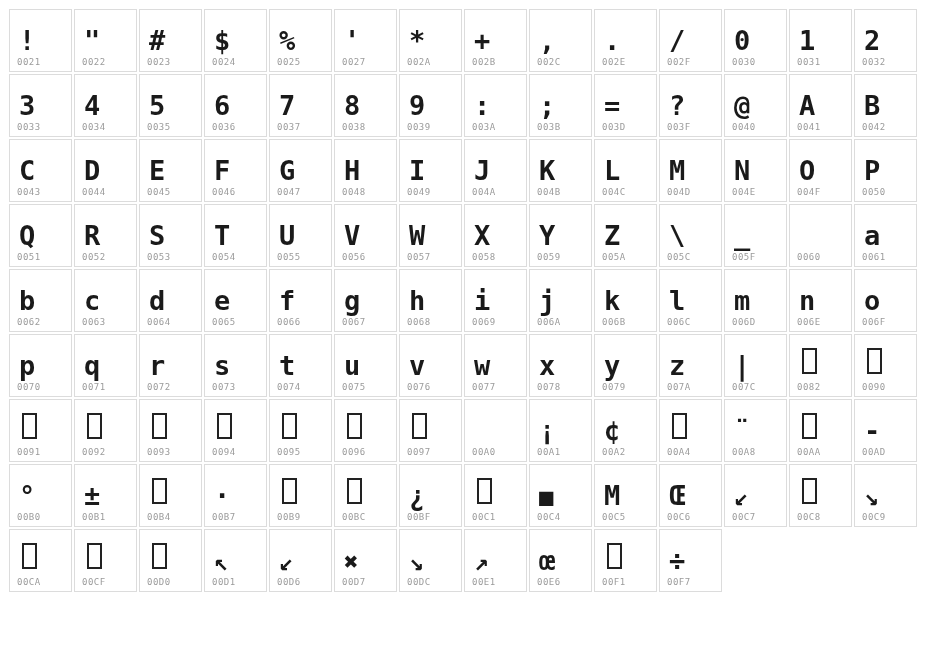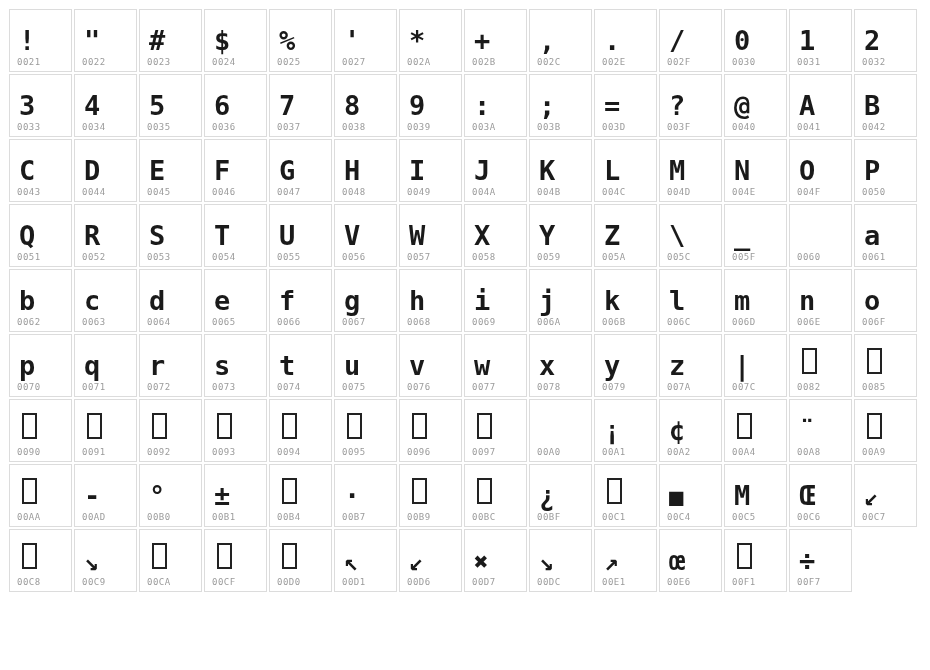--- a/index.html
+++ b/index.html
@@ -391,24 +391,20 @@
       <div class="cell">
         <span class="glyph">|</span>
         <span class="code">007C</span>
       </div>
       <div class="cell">
         <div class="tofu"></div>
         <span class="code">0082</span>
       </div>
       <div class="cell">
         <div class="tofu"></div>
-        <span class="code">0085</span>
-      </div>
-      <div class="cell">
-        <div class="tofu"></div>
         <span class="code">0090</span>
       </div>
       <div class="cell">
         <div class="tofu"></div>
         <span class="code">0091</span>
       </div>
       <div class="cell">
         <div class="tofu"></div>
         <span class="code">0092</span>
       </div>
@@ -443,24 +439,20 @@
         <span class="glyph">¢</span>
         <span class="code">00A2</span>
       </div>
       <div class="cell">
         <div class="tofu"></div>
         <span class="code">00A4</span>
       </div>
       <div class="cell">
         <span class="glyph">¨</span>
         <span class="code">00A8</span>
-      </div>
-      <div class="cell">
-        <div class="tofu"></div>
-        <span class="code">00A9</span>
       </div>
       <div class="cell">
         <div class="tofu"></div>
         <span class="code">00AA</span>
       </div>
       <div class="cell">
         <span class="glyph">-</span>
         <span class="code">00AD</span>
       </div>
       <div class="cell">

